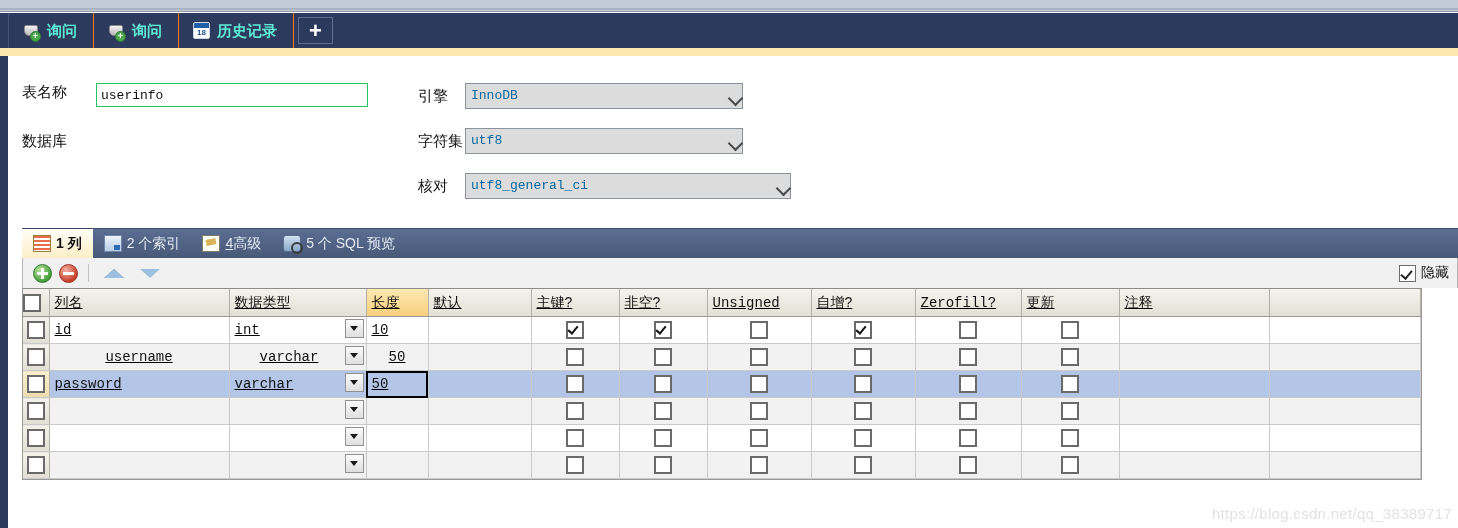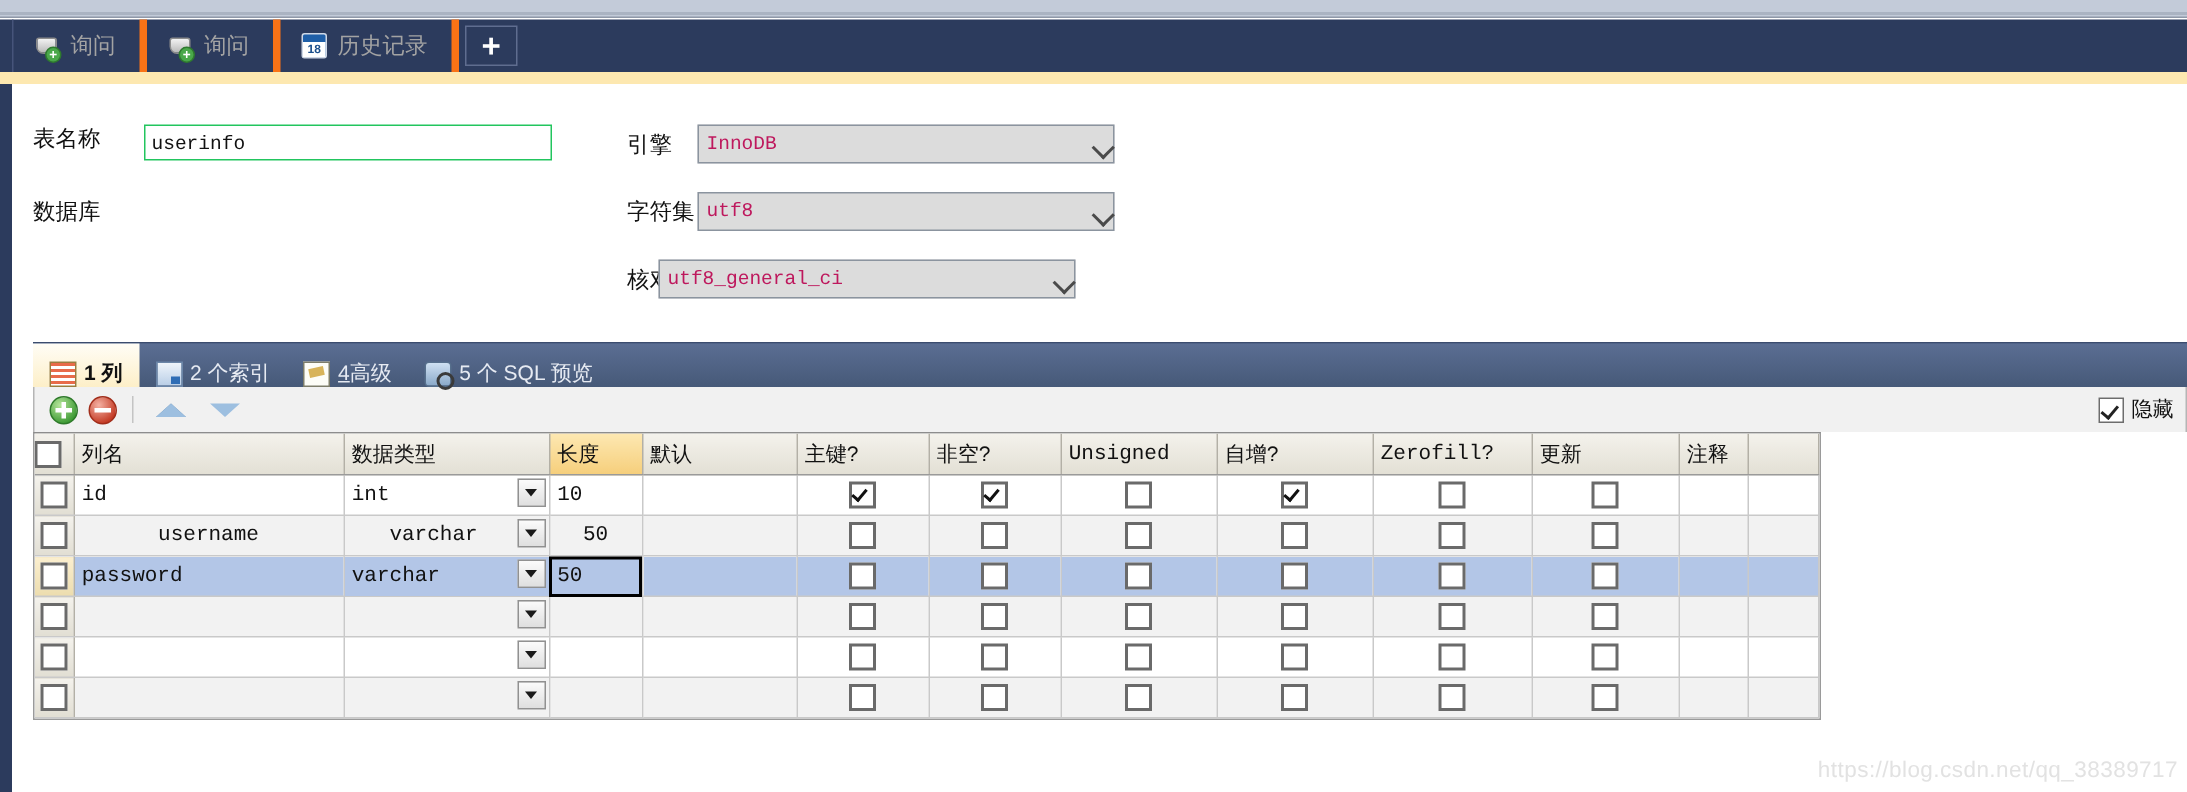--- a/index.html
+++ b/index.html
@@ -42,25 +42,26 @@
     width: 1458px; height: 8px;
     background: #fde8b0;
     border-bottom: 1px solid #e6cf93;
   }
 
   .tab {
     position: relative;
     display: flex; align-items: center;
     gap: 7px;
     padding: 0 16px 0 14px;
-    color: #a3a3a3;
+    color: #5eead4;
     font-size: 15px;
-    border-right: 5px solid #f97316;
+    border-right: 1px solid #f97316;
     white-space: nowrap;
     cursor: default;
+    font-weight: bold;
   }
   .tab:first-child { border-left: 1px solid #46547a; margin-left: 8px; }
   .tab.active {
     background: linear-gradient(to bottom, #fffdf4 0%, #fdeec4 75%, #fbe4a7 100%);
     color: #1a1a1a;
     font-weight: bold;
     border-right: 1px solid #d8c590;
     border-left: 1px solid #d8c590;
   }
   .tab .tab-label { line-height: 1; }
@@ -136,21 +137,21 @@
     line-height:24px;
     height:24px;
     box-sizing:border-box;
   }
   .combo{
     position:absolute;
     border:1px solid #8b949f;
     background:#dcdcdc;
     font-family:"Liberation Mono", monospace;
     font-size:13px;
-    color:#be185d;
+    color:#0369a1;
     padding:0 12px 0 5px;
     line-height:24px;
     height:26px;
     box-sizing:border-box;
     cursor:pointer;
   }
   .combo .chev{
     position:absolute; right:7px; top:50%; transform:translateY(-50%);
     width:0;height:0;
   }
@@ -173,21 +174,21 @@
     border-top:1px solid #3b4c6e;
     position:relative;
   }
   .inner-tabs-fill{
     position:absolute; left:0; top:0; right:0; height:29px;
     background: linear-gradient(to bottom,#5b6e93,#465978);
     z-index:0;
   }
   .itab{
     position:relative; z-index:1;
-    display:flex; align-items:flex-end; gap:5px;
+    display:flex; align-items:center; gap:5px;
     height:29px;
     padding:0 11px;
     font-size:14px;
     color:#e6eaf2;
     white-space:nowrap;
     cursor:default;
   }
   .itab.active{
     background: linear-gradient(to bottom,#fffdf6,#fdefc8);
     color:#111;
@@ -265,23 +266,24 @@
     content:''; position:absolute; left:3px; top:2px; width:5px; height:9px;
     border-right:2px solid #222; border-bottom:2px solid #222;
     transform:rotate(40deg);
   }
 
   
   .grid{
     border:1px solid #9a9a9a;
     border-top:1px solid #8d8d8d;
     background:#fff;
-    width:1192px;
+    width:1400px;
     box-sizing:border-box;
     overflow:hidden;
+    text-decoration:underline;
   }
   table.cols{
     border-collapse:collapse;
     table-layout:fixed;
     width:100%;
     font-family:"Liberation Mono", monospace;
     font-size:14px;
   }
   table.cols th{
     background:linear-gradient(to bottom,#f4f2ec,#e3e0d5);
@@ -392,21 +394,21 @@
       <span class="chev"></span>
     </div>
 
     <span class="field-label" style="left:410px; top:76px;">字符集</span>
     <div class="combo" style="left:457px; top:72px; width:278px;">
       <span>utf8</span>
       <span class="chev"></span>
     </div>
 
     <span class="field-label" style="left:410px; top:121px;">核对</span>
-    <div class="combo" style="left:431px; top:117px; width:278px;">
+    <div class="combo" style="left:457px; top:117px; width:326px;">
       <span>utf8_general_ci</span>
       <span class="chev"></span>
     </div>
   </div>
 
   <div class="panel">
     <div class="inner-tabs">
       <div class="inner-tabs-fill"></div>
       <div id="innertabs" style="display:flex; position:relative; z-index:1;">
           <div class="itab active">

